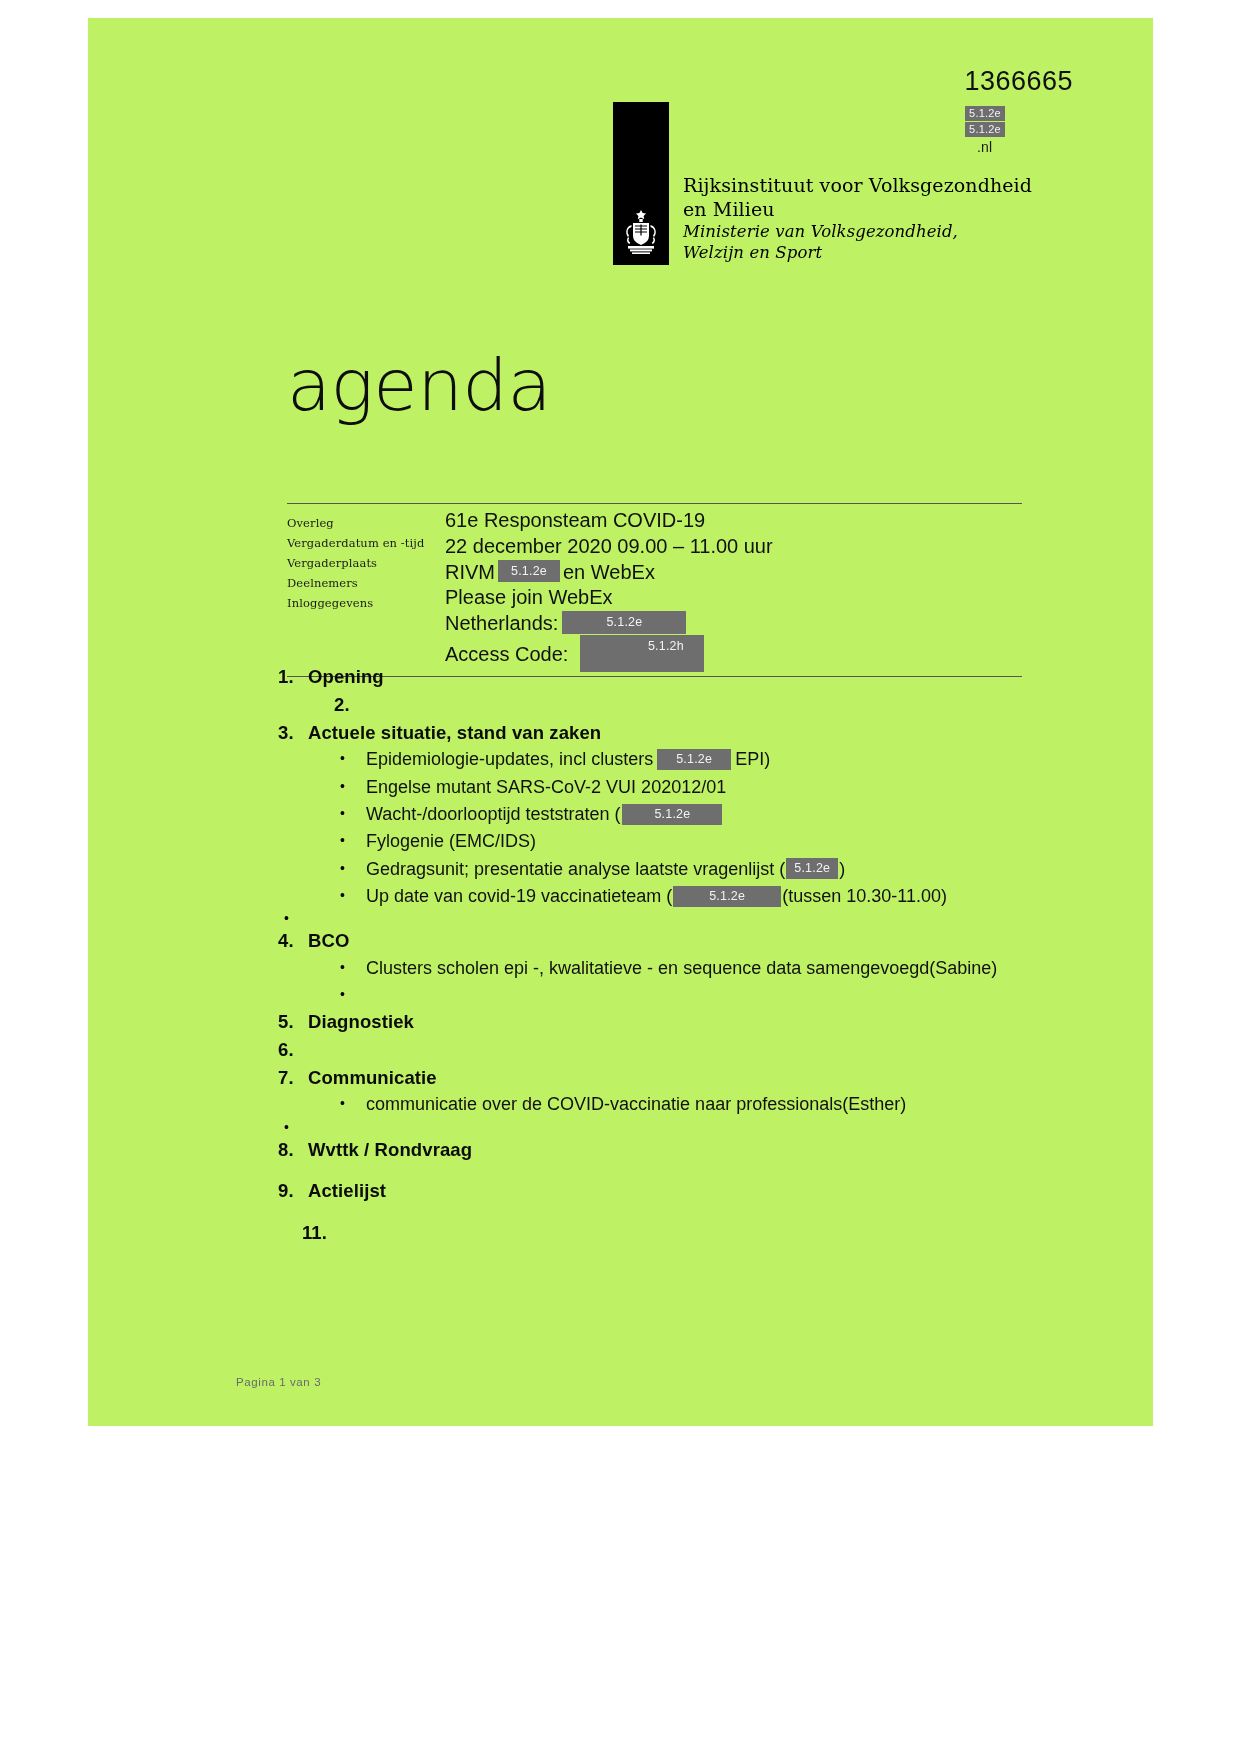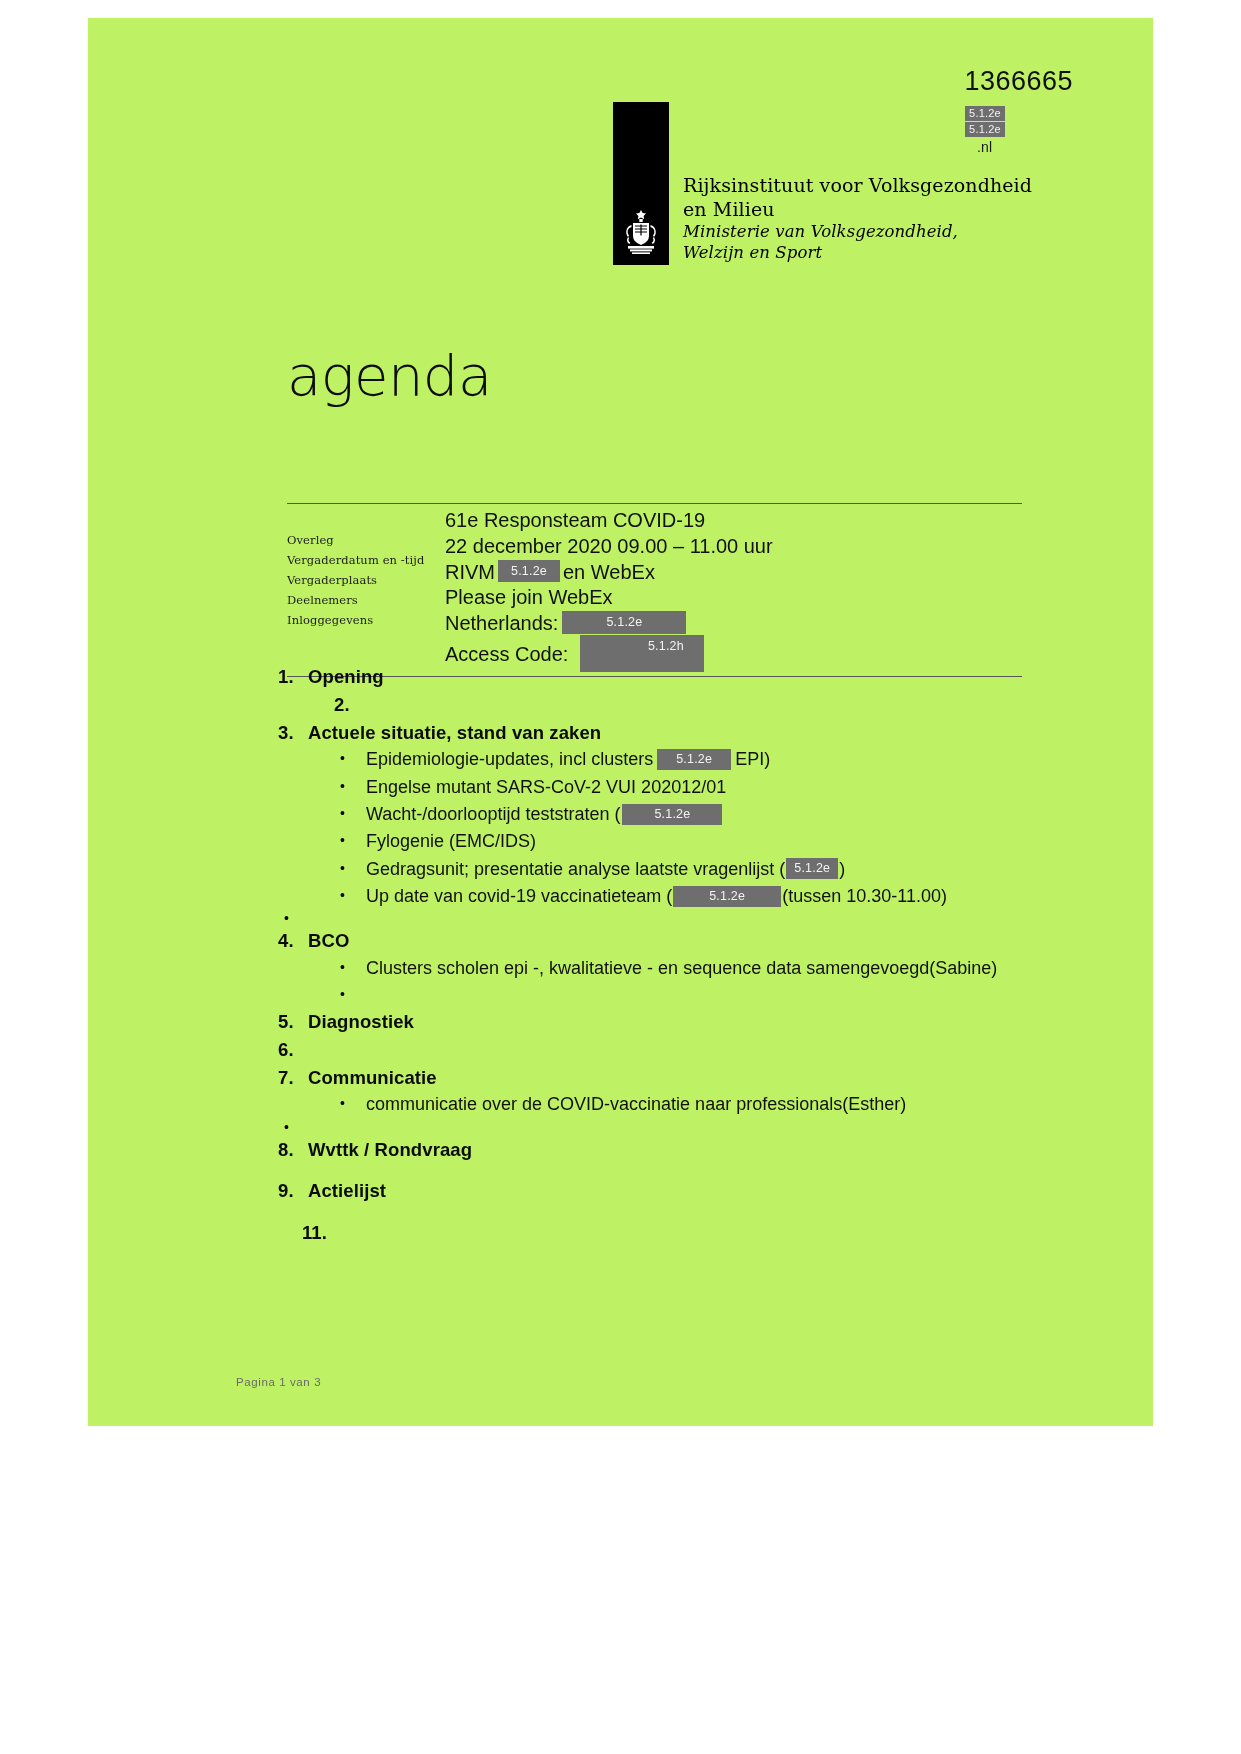--- a/index.html
+++ b/index.html
@@ -115,21 +115,21 @@
     margin-left: 12px;
   }
 
   
   .title {
     position: absolute;
     left: 199px;
     top: 325px;
     font-family: "DejaVu Sans", sans-serif;
     font-weight: 300;
-    font-size: 56px;
+    font-size: 72px;
     letter-spacing: -0.5px;
     color: #0d0d0d;
   }
 
   
   .meta {
     position: absolute;
     left: 199px;
     top: 485px;
     width: 735px;
@@ -140,21 +140,20 @@
     width: 100%;
   }
   .meta-body {
     display: flex;
     padding-top: 4px;
   }
   .meta-labels {
     width: 158px;
     flex: 0 0 158px;
     padding-top: 5px;
-    margin-top: 17px;
   }
   .meta-labels div {
     font-family: "DejaVu Serif", serif;
     font-size: 11.5px;
     line-height: 1.74;
     color: #1c1c1c;
     letter-spacing: 0.1px;
     white-space: nowrap;
   }
   .meta-values {

